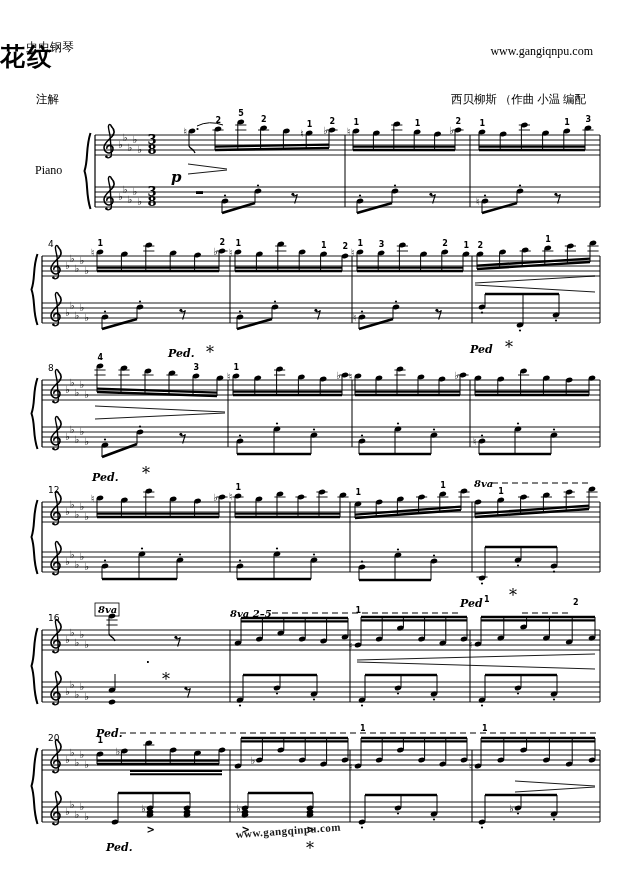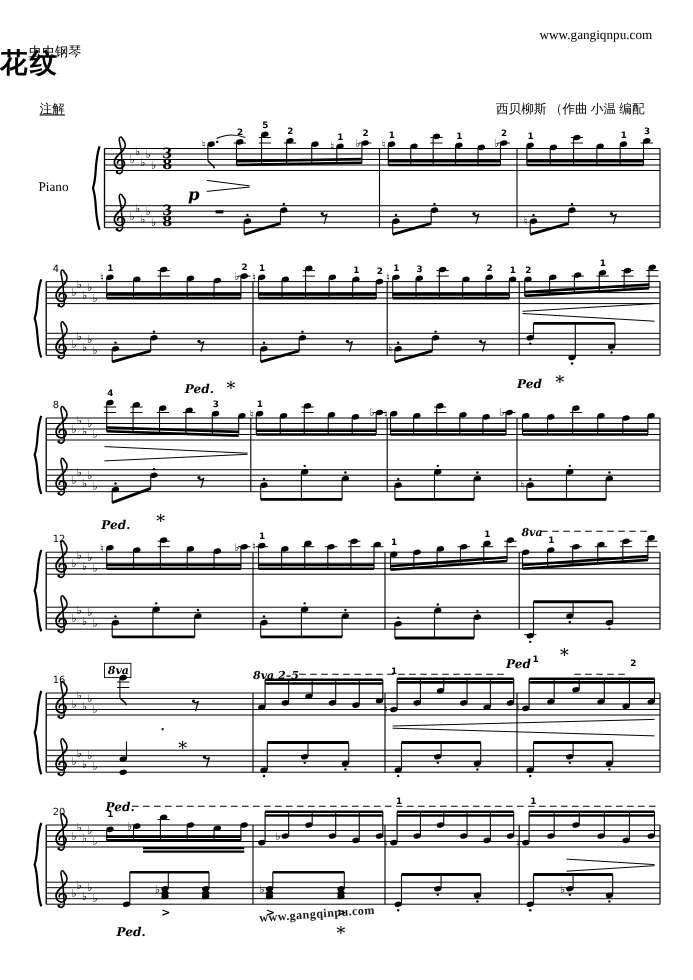--- a/index.html
+++ b/index.html
@@ -1,22 +1,22 @@
 <!DOCTYPE html>
 <html><head>
 <meta charset="utf-8">
 <style>
   html,body{margin:0;padding:0;}
   body{width:630px;height:891px;position:relative;background:#ffffff;overflow:hidden;
        font-family:"Liberation Sans",sans-serif;color:#000;}
   .hdr{position:absolute;white-space:nowrap;}
   .hdr-site{left:26px;top:39px;font:12px "Liberation Serif",serif;}
   .hdr-title{left:0;top:40px;width:501px;text-align:left;font:bold 25px "Liberation Serif",serif;letter-spacing:2px;}
-  .hdr-url{right:37px;top:24px;font:12px "Liberation Serif",serif;}
-  .hdr-annot{left:36px;top:92px;font:11.5px "Liberation Serif",serif;text-decoration:underline;}
+  .hdr-url{right:37px;top:44px;font:12px "Liberation Serif",serif;}
+  .hdr-annot{left:36px;top:92px;font:11.5px "Liberation Serif",serif;}
   .hdr-credits{right:44px;top:92px;font:11.5px "Liberation Serif",serif;}
   svg{position:absolute;left:0;top:0;}
   svg text{fill:#000;}
   .t-num{font:9px "DejaVu Sans",sans-serif;}
   .t-time{font:bold 13px "DejaVu Serif",serif;text-anchor:middle;}
   .t-acc{font:10px "DejaVu Sans",sans-serif;}
   .t-fing{font:bold 8px "DejaVu Sans",sans-serif;}
   .t-dyn{font:italic bold 15px "DejaVu Serif",serif;}
   .t-ped{font:italic bold 11px "DejaVu Serif",serif;}
   .t-star{font:16px "DejaVu Serif",serif;}

